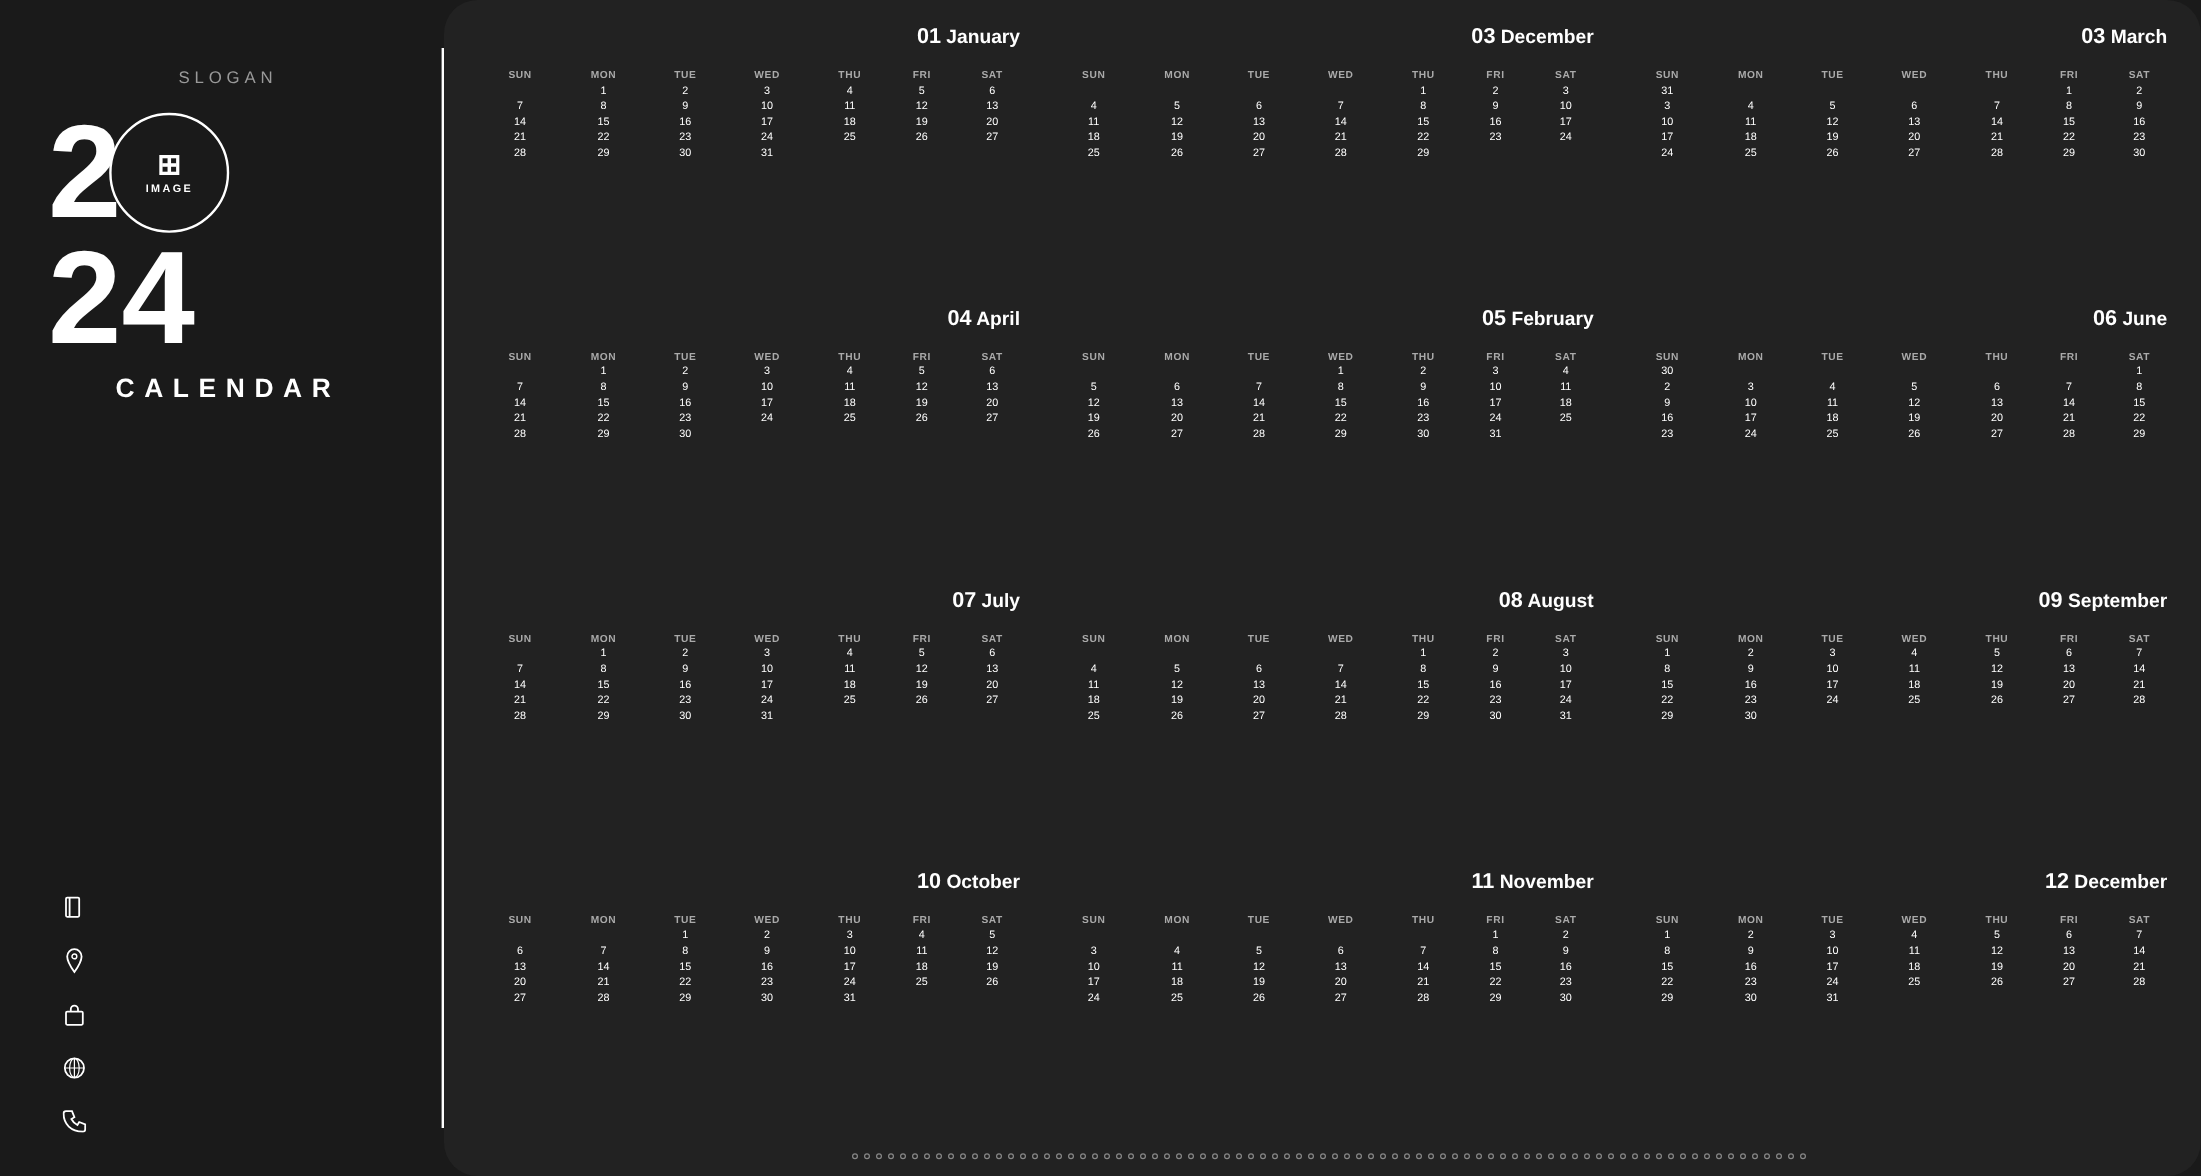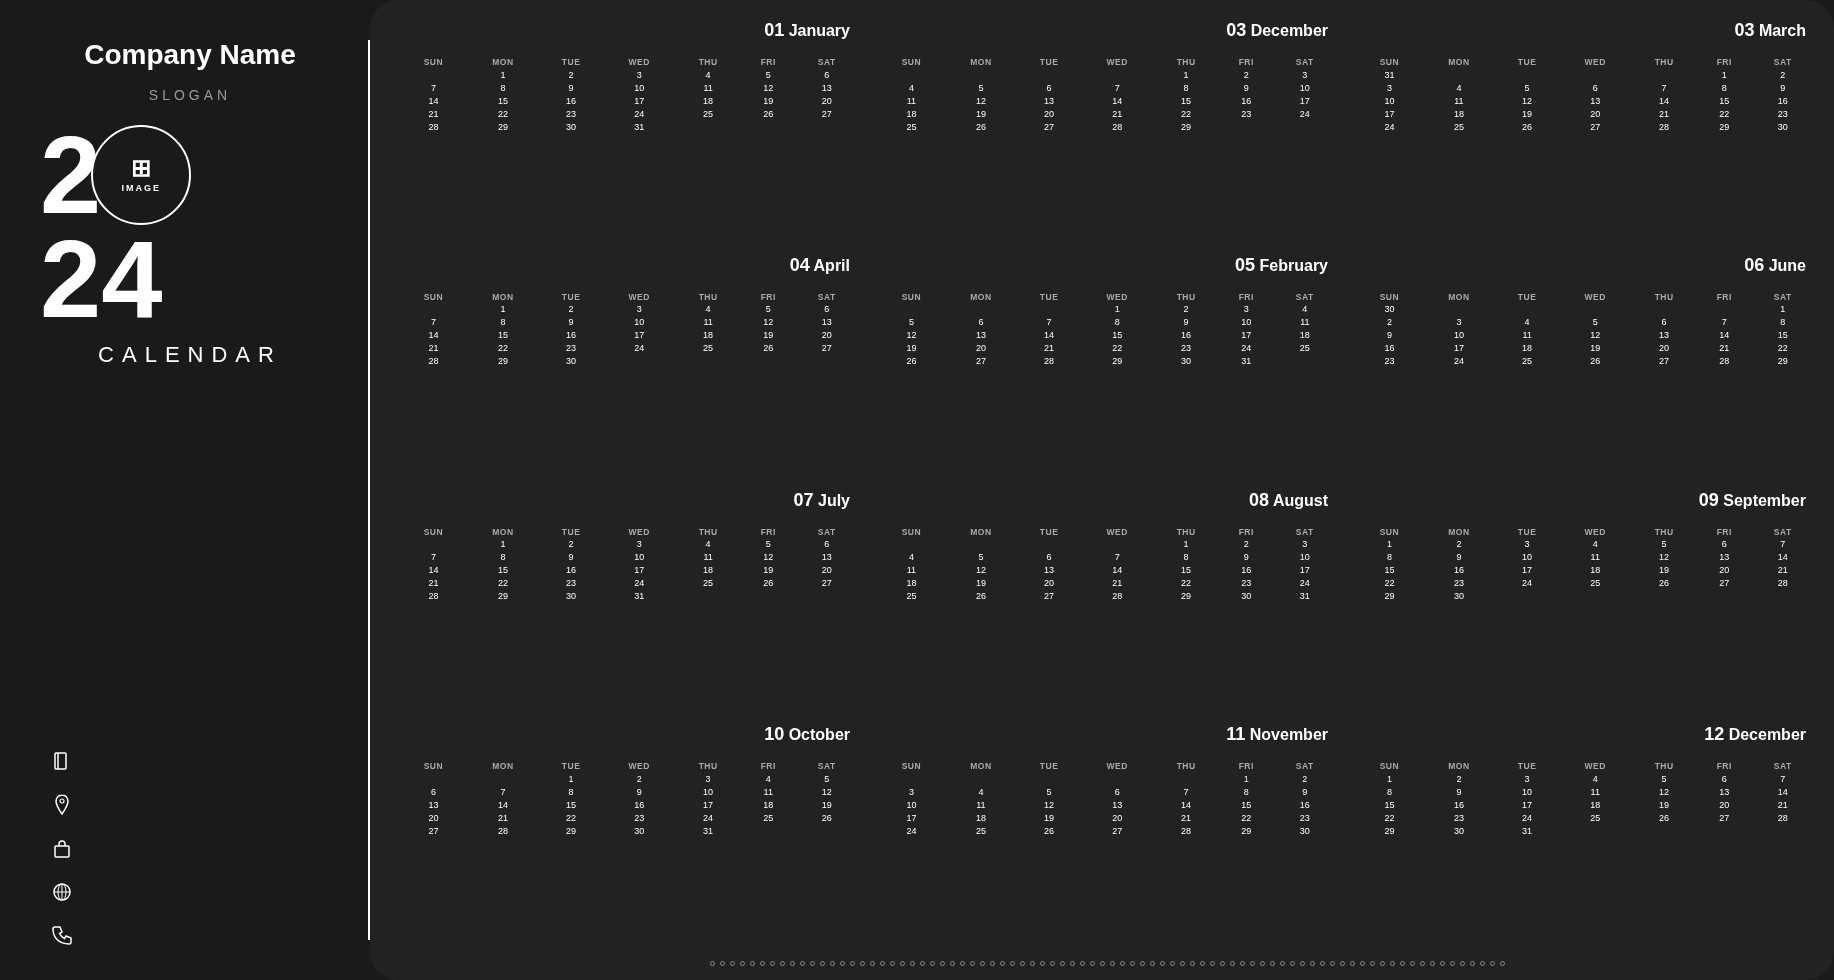--- a/index.html
+++ b/index.html
@@ -82,21 +82,21 @@
       color: #fff;
     }
     .image-label {
       font-size: 9px;
       letter-spacing: 2px;
       color: #fff;
       margin-top: 4px;
     }
     .calendar-label {
       font-size: 22px;
-      font-weight: 400;
+      font-weight: 700;
       letter-spacing: 8px;
       color: #ffffff;
       text-align: center;
       margin-top: 10px;
     }
     .contact-icons {
       margin-top: auto;
       display: flex;
       flex-direction: column;
       gap: 18px;
@@ -190,21 +190,20 @@
       height: 5px;
       border-radius: 50%;
       border: 1.5px solid #888;
       display: inline-block;
     }
   </style>
 </head>
 <body>
 
 <div class="left-panel">
-  <div class="company-name">Company Name</div>
   <div class="slogan">SLOGAN</div>
 
   <div class="year-display">
     <div class="year-digits">
       <div class="digit-row">
         <span>2</span>
         <div class="image-placeholder">
           <div class="image-icon">⊞</div>
           <div class="image-label">IMAGE</div>
         </div>

